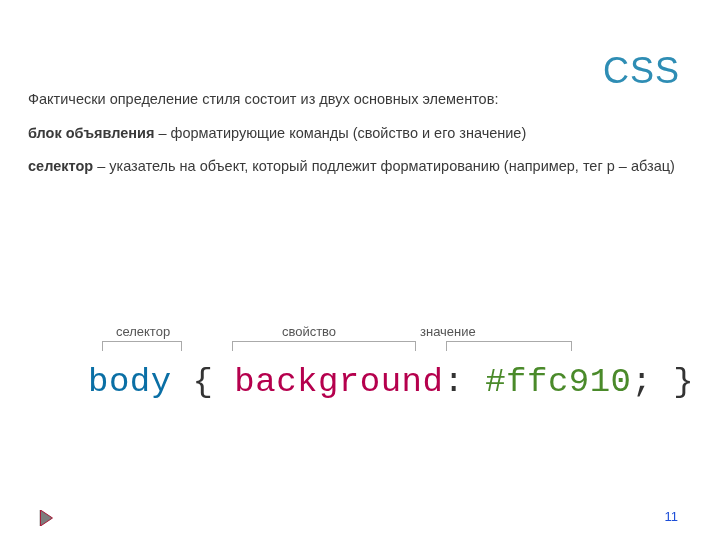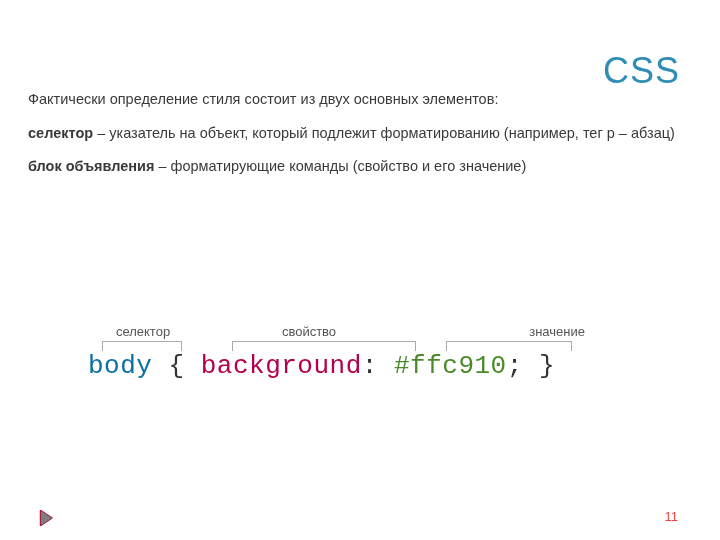--- a/index.html
+++ b/index.html
@@ -38,74 +38,74 @@
       width: 544px;
     }
     .labels {
       display: flex;
       font-size: 13px;
       color: #555;
       font-family: Arial, sans-serif;
     }
     .label-selector { width: 110px; text-align: center; }
     .label-property { width: 222px; text-align: center; }
-    .label-value { width: 165px; text-align: right; }
+    .label-value { width: 165px; text-align: left; }
     .brackets {
       display: flex;
       margin-top: 2px;
     }
     .bracket {
       height: 10px;
       border-top: 1px solid #aaa;
       border-left: 1px solid #aaa;
       border-right: 1px solid #aaa;
       position: relative;
     }
     .br-sel { width: 80px; margin-left: 14px; }
     .br-prop { width: 184px; margin-left: 50px; }
     .br-val { width: 126px; margin-left: 30px; }
     .code {
       font-family: "Courier New", monospace;
-      font-size: 26px;
-      margin-top: 0;
+      font-size: 34px;
+      margin-top: 12px;
       letter-spacing: 0.5px;
       white-space: nowrap;
     }
     .tok-selector { color: #0a6fa5; }
     .tok-brace { color: #333; }
     .tok-property { color: #b5004d; }
     .tok-colon { color: #333; }
     .tok-value { color: #4a8a2a; }
     .tok-semi { color: #333; }
     .pagenum {
       position: absolute;
       bottom: 16px;
       right: 42px;
       font-size: 13px;
-      color: #ef4444;
+      color: #1d4ed8;
     }
     .play-icon {
       position: absolute;
       bottom: 14px;
       left: 38px;
     }
     .play-icon svg { display:block; }
   </style>
 </head>
 <body>
 
 <div class="title">CSS</div>
 
 <div class="content">
   <p>Фактически определение стиля состоит из двух основных элементов:</p>
   <p>
-    <b>селектор</b><span> – указатель на объект, который подлежит форматированию (например, тег p – абзац)</span>
+    <b>блок объявления</b><span> – форматирующие команды (свойство и его значение)</span>
   </p>
   <p>
-    <b>блок объявления</b><span> – форматирующие команды (свойство и его значение)</span>
+    <b>селектор</b><span> – указатель на объект, который подлежит форматированию (например, тег p – абзац)</span>
   </p>
 </div>
 
 <div class="diagram">
   <div class="labels">
     <div class="label-selector">селектор</div>
     <div class="label-property">свойство</div>
     <div class="label-value">значение</div>
   </div>
   <div class="brackets">

